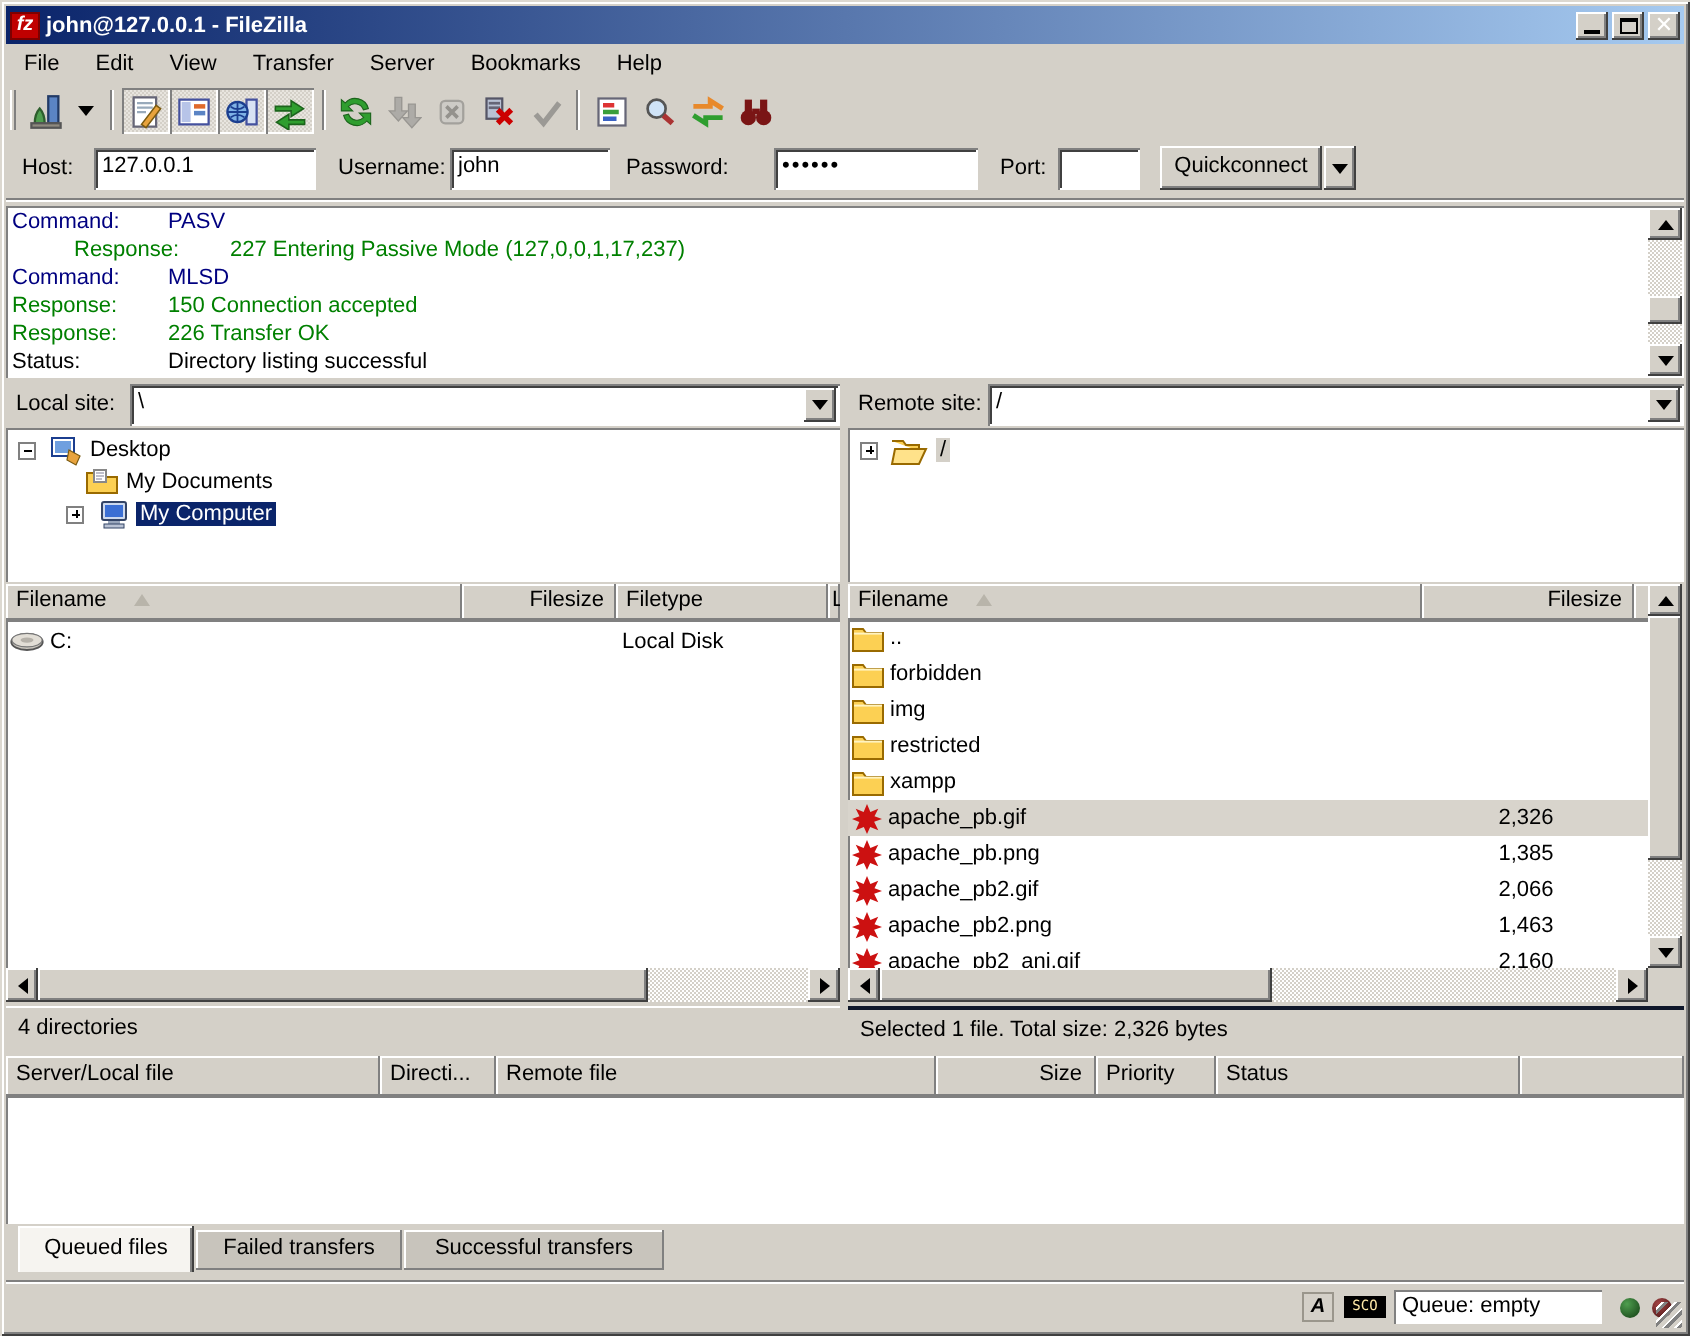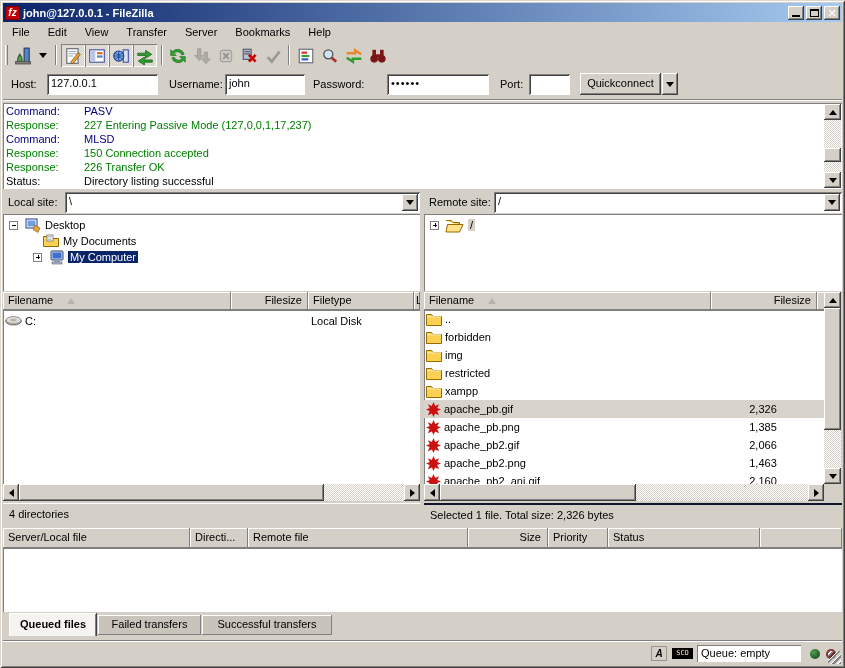--- a/index.html
+++ b/index.html
@@ -81,21 +81,21 @@
               border-bottom:6px solid #b8b4aa; margin-left:14px; }
   .file-row { position:absolute; left:0; right:0; height:18px; display:flex; align-items:center; white-space:nowrap; }
   .file-row svg { margin:0 3px 0 2px; flex:none; }
   .fsize { position:absolute; text-align:center; }
 
   
   .qhcell { position:absolute; top:0; height:20px; background:#d4d0c8; padding:3px 5px 0 5px;
             box-shadow: inset -1px -1px 0 #808080, inset 1px 1px 0 #fff; white-space:nowrap; overflow:hidden; }
   .tab { position:absolute; top:2px; height:20px; text-align:center; padding-top:3px;
          background:#c8c4bc; box-shadow: inset -1px -1px 0 #808080, inset 1px 1px 0 #fff; }
-  .tab.active { top:0; height:23px; background:#f6f4f0; font-weight:bold; padding-top:5px;
+  .tab.active { top:0; height:23px; background:#f6f4f0; font-weight:normal; padding-top:5px;
                 box-shadow: inset -1px 0 0 #404040, inset 1px 1px 0 #fff, inset -2px 0 0 #808080; }
 
   
   #statusbar { left:3px; top:640px; width:839px; height:25px; border-top:1px solid #808080; box-shadow:0 1px 0 #fff inset; }
   .led { width:10px; height:10px; border-radius:50%; position:absolute; top:8px; }
   #grip { position:absolute; right:1px; bottom:1px; width:13px; height:13px;
           background:repeating-linear-gradient(135deg, transparent 0 2px, #fff 2px 3px, #808080 3px 4.5px); }
   #queue-status { position:absolute; top:4px; height:17px; background:#fff; padding:2px 4px 0 4px;
                   box-shadow: inset 1px 1px 0 #808080, inset -1px -1px 0 #fff; }
   #black-badge { position:absolute; background:#000; color:#ffe9a8; font-size:7px; line-height:11px; text-align:center;
@@ -252,21 +252,21 @@
     <span class="qlabel" style="left:497px">Port:</span>
     <span class="qinput" style="left:526px;width:41px"></span>
     <span id="quickconnect-btn" class="raised" style="left:577px;width:81px">Quickconnect</span>
     <span class="raised" style="position:absolute;left:659px;top:4px;width:16px;height:22px;display:flex;align-items:center;justify-content:center">
         <span class="tri-down"></span>
       </span>
   </div>
 
   <div id="log" class="abs">
     <div class="log-line" style="color: rgb(0, 0, 128);"><span class="log-label">Command:</span><span>PASV</span></div>
-    <div class="log-line" style="color: rgb(0, 128, 0);"><span class="log-label">Response:</span><span>227 Entering Passive Mode (127,0,0,1,17,237)</span></div>
+    <div class="log-line" style="color: rgb(0, 128, 0); margin-left: 31px;"><span class="log-label">Response:</span><span>227 Entering Passive Mode (127,0,0,1,17,237)</span></div>
     <div class="log-line" style="color: rgb(0, 0, 128);"><span class="log-label">Command:</span><span>MLSD</span></div>
     <div class="log-line" style="color: rgb(0, 128, 0);"><span class="log-label">Response:</span><span>150 Connection accepted</span></div>
     <div class="log-line" style="color: rgb(0, 128, 0);"><span class="log-label">Response:</span><span>226 Transfer OK</span></div>
     <div class="log-line" style="color: rgb(0, 0, 0);"><span class="log-label">Status:</span><span>Directory listing successful</span></div>
   </div>
 
   <div class="vsb abs" style="left:824px;top:104px;width:17px;height:84px">
     <span class="sb-bit" style="left:0;top:0;width:17px;height:16px">
         <span class="tri-up"></span>
       </span>

